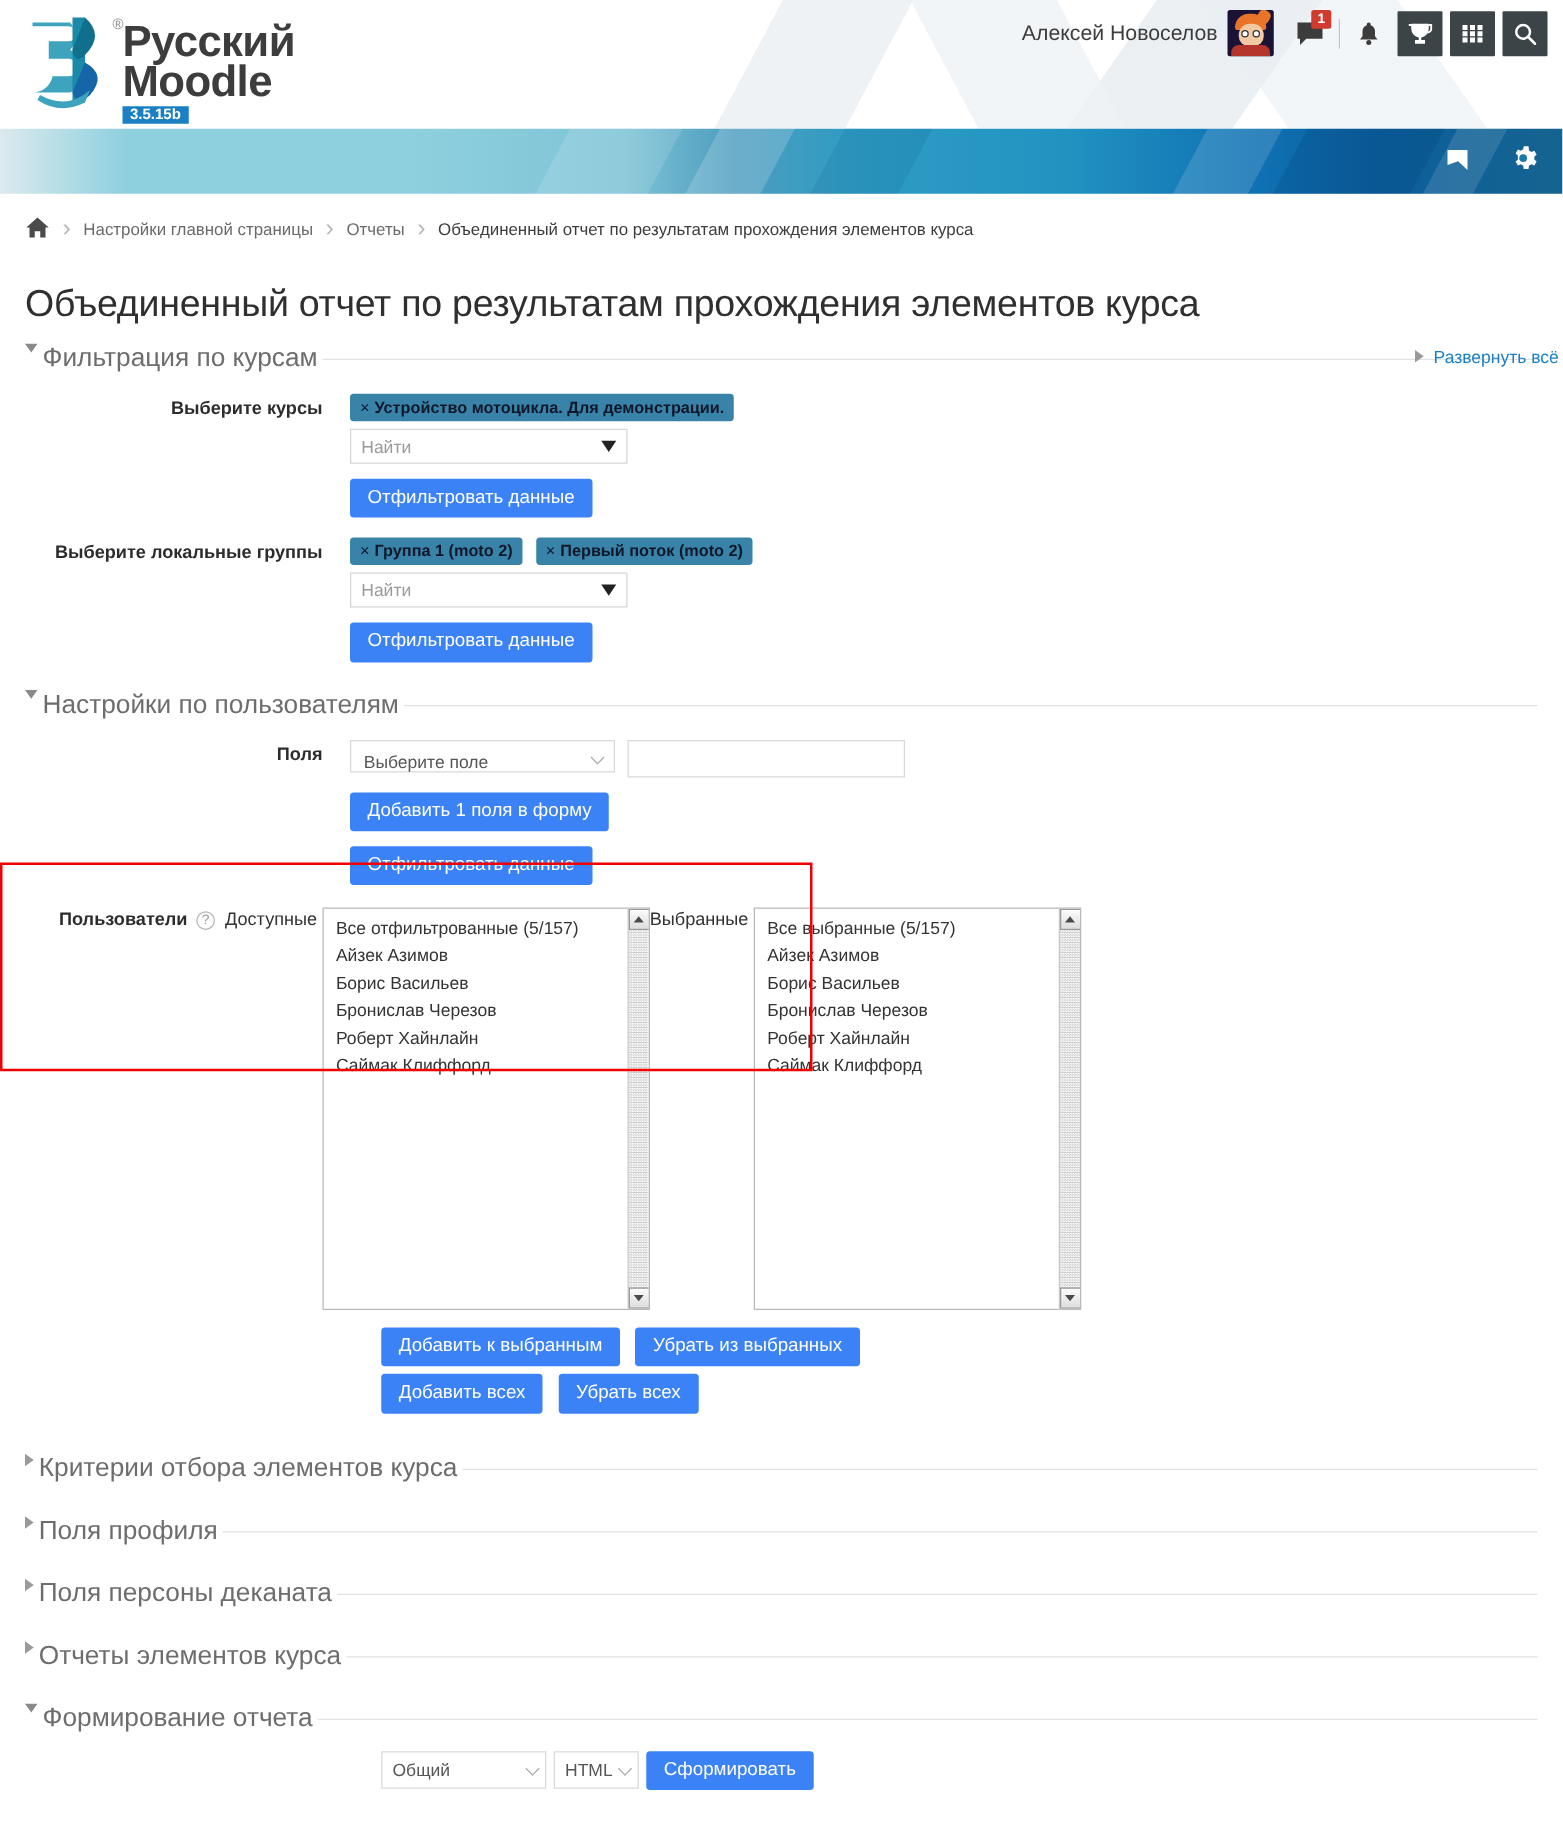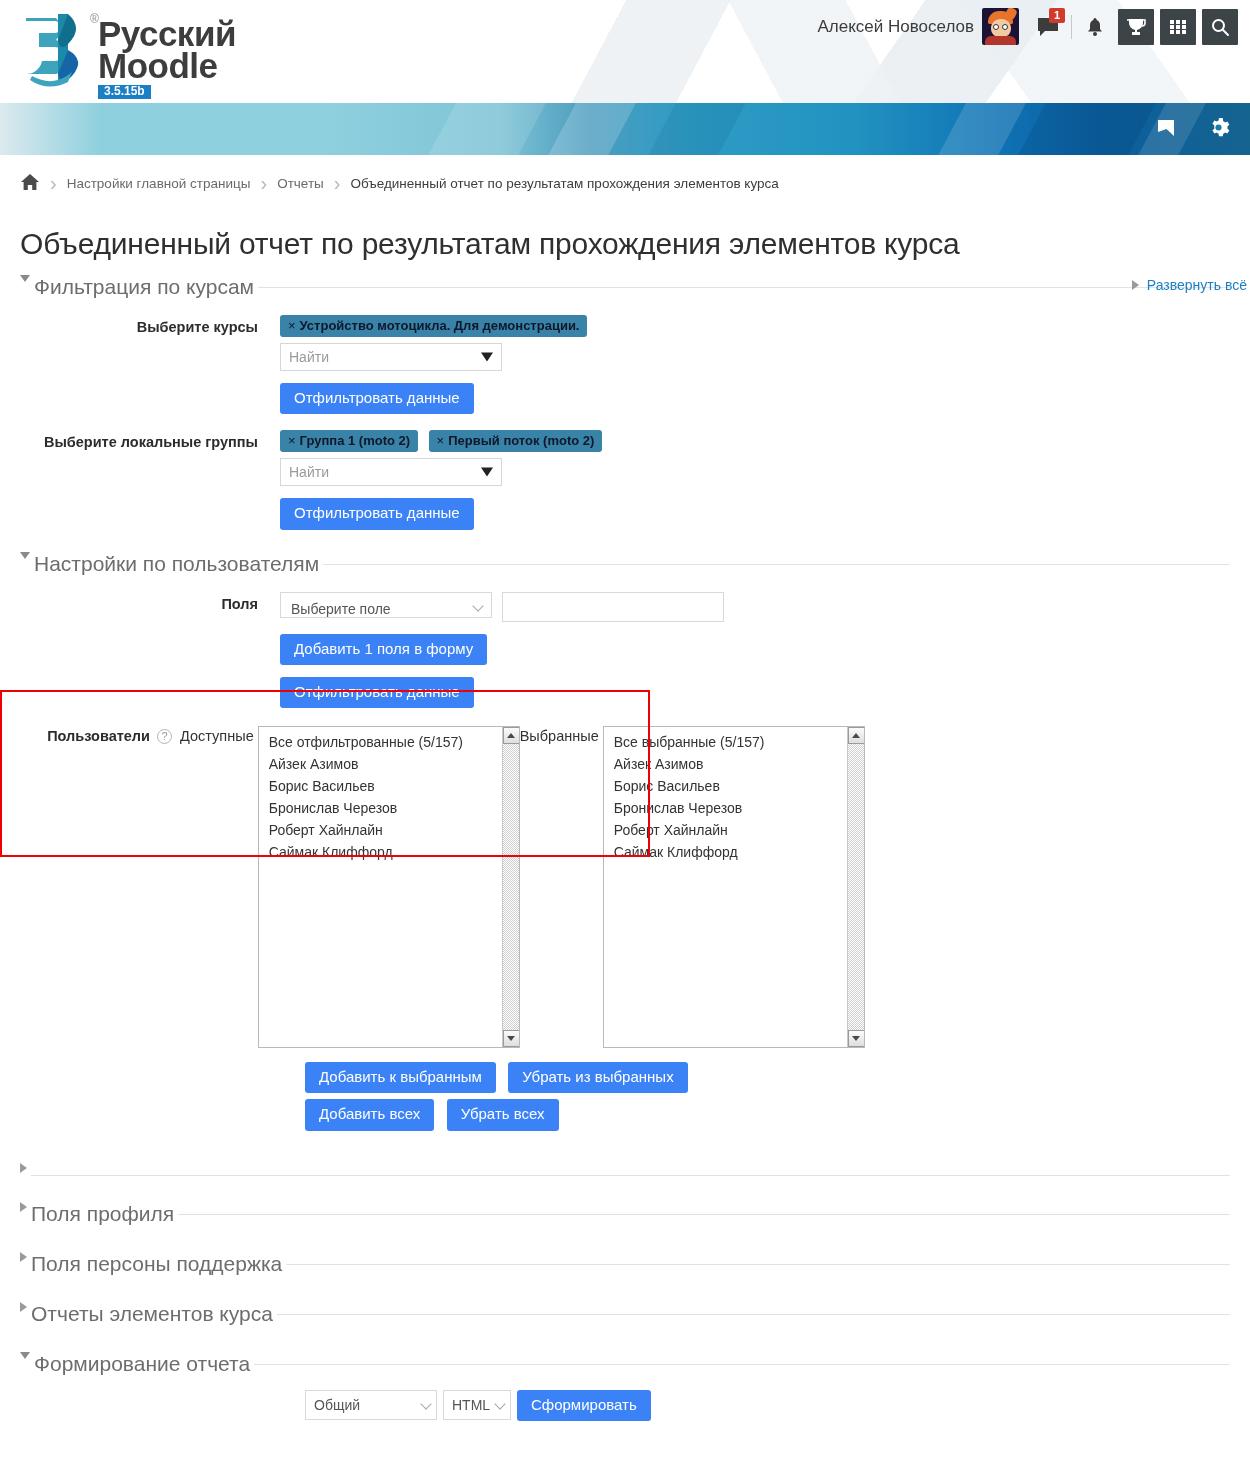--- a/index.html
+++ b/index.html
@@ -571,36 +571,37 @@
       <button class="btn">Убрать из выбранных</button>
       <br>
       <button class="btn">Добавить всех</button>
       <button class="btn">Убрать всех</button>
     </div>
   </div>
 
   <div class="collapsed-sec">
     <div class="section-head">
       <span class="tri-right"></span>
+      <span class="stitle">Критерии отбора элементов курса</span>
       <span class="sline"></span>
     </div>
   </div>
 
   <div class="collapsed-sec">
     <div class="section-head">
       <span class="tri-right"></span>
       <span class="stitle">Поля профиля</span>
       <span class="sline"></span>
     </div>
   </div>
 
   <div class="collapsed-sec">
     <div class="section-head">
       <span class="tri-right"></span>
-      <span class="stitle">Поля персоны поддержка</span>
+      <span class="stitle">Поля персоны деканата</span>
       <span class="sline"></span>
     </div>
   </div>
 
   <div class="collapsed-sec">
     <div class="section-head">
       <span class="tri-right"></span>
       <span class="stitle">Отчеты элементов курса</span>
       <span class="sline"></span>
     </div>

